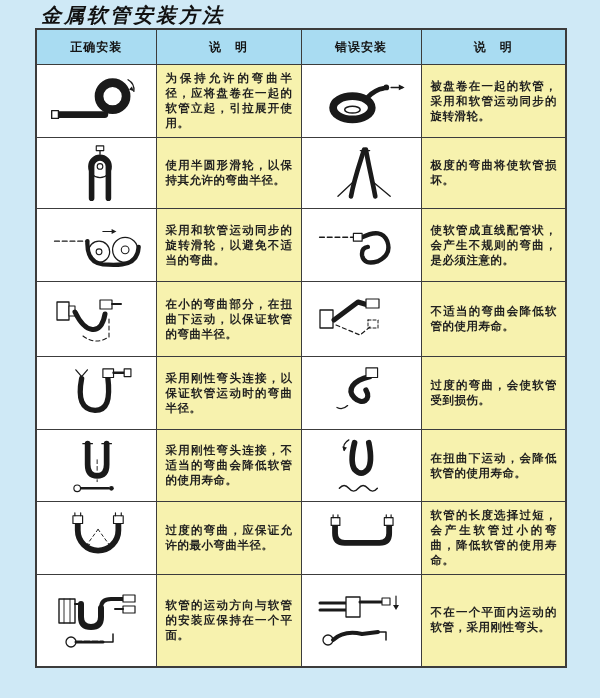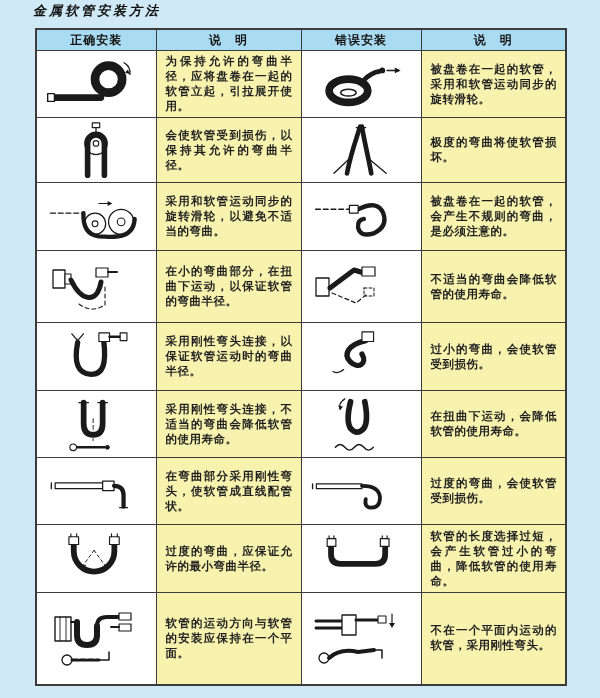--- a/index.html
+++ b/index.html
@@ -5,32 +5,32 @@
   html,body{margin:0;padding:0;}
   body{
     width:600px;height:698px;
     background:#cfe9f6;
     font-family:"Liberation Sans","DejaVu Sans",sans-serif;
     color:#1f1f1f;
     overflow:hidden;
   }
   .page{position:relative;width:600px;height:698px;}
   .title{
-    position:absolute;left:33px;top:2px;margin:0;
+    position:absolute;left:41px;top:2px;margin:0;
     font-family:"Liberation Serif","DejaVu Serif",serif;
     font-style:italic;font-weight:bold;
-    font-size:13px;letter-spacing:3px;color:#111;
+    font-size:20px;letter-spacing:3px;color:#111;
   }
   table.install{
     position:absolute;left:35px;top:28px;
     width:530px;border-collapse:collapse;table-layout:fixed;
     border:2px solid #3c3c3c;
     background:#fff;
   }
-  .install th,.install td{border:1px solid #3c3c3c;padding:0;}
+  .install th,.install td{border:1px solid #3c3c3c;padding:7px;}
   .install th{
     background:#a9dcf2;height:20px;
     font-size:12px;font-weight:bold;color:#141414;
     text-align:center;letter-spacing:1px;
   }
   td.img{background:#ffffff;text-align:center;vertical-align:middle;}
   td.desc{background:#f7f2ae;vertical-align:middle;padding:3px 8px 3px 9px;}
   td.desc .txt{
     font-size:11.5px;font-weight:bold;line-height:15px;color:#1f1f1f;
     text-align:justify;text-justify:inter-character;letter-spacing:0.5px;
@@ -95,21 +95,21 @@
         <td class="img">
           <svg class="ill" width="112" height="56" viewBox="0 0 110 60">
             <line x1="55" y1="10" x2="55" y2="3" stroke-width="1.4"></line>
             <rect class="fw" x="51" y="1" width="8" height="5" stroke-width="1.2"></rect>
             <circle cx="55" cy="23" r="12" stroke-width="1.4"></circle>
             <circle cx="55" cy="23" r="3" stroke-width="1.2"></circle>
             <path d="M46 57 V23 A9 9 0 0 1 64 23 V57" stroke-width="6"></path>
           </svg>
         </td>
         <td class="desc">
-          <div class="txt">会使软管受到损伤，以保持其允许的弯曲半径。</div>
+          <div class="txt">使用半圆形滑轮，以保持其允许的弯曲半径。</div>
         </td>
         <td class="img">
           <svg class="ill" width="112" height="56" viewBox="0 0 110 60">
             <path d="M54 5 C50 18 44 34 40 55" stroke-width="5"></path>
             <path d="M56 5 C58 18 62 34 66 55" stroke-width="5"></path>
             <path d="M42 40 L26 55" stroke-width="1.4"></path>
             <path d="M64 40 L82 55" stroke-width="1.4"></path>
             <path d="M50 6 L60 6" stroke-width="1.4"></path>
           </svg>
         </td>
@@ -135,21 +135,21 @@
           <div class="txt">采用和软管运动同步的旋转滑轮，以避免不适当的弯曲。</div>
         </td>
         <td class="img">
           <svg class="ill" width="112" height="58" viewBox="0 0 110 60">
             <path d="M8 22 H48" stroke-width="1.4" stroke-dasharray="5 3"></path>
             <path d="M52 22 Q72 12 78 26 Q83 40 68 47 Q54 51 52 41 Q51 33 58 32" stroke-width="4.5"></path>
             <rect class="fw" x="43" y="18" width="9" height="8" stroke-width="1.2"></rect>
           </svg>
         </td>
         <td class="desc">
-          <div class="txt">被盘卷在一起的软管，会产生不规则的弯曲，是必须注意的。</div>
+          <div class="txt">使软管成直线配管状，会产生不规则的弯曲，是必须注意的。</div>
         </td>
       </tr>
 
       <tr style="height:72px">
         <td class="img">
           <svg class="ill" width="112" height="60" viewBox="0 0 110 60">
             <rect class="fw" x="12" y="13" width="12" height="18" stroke-width="1.3"></rect>
             <rect class="fw" x="24" y="17" width="6" height="10" stroke-width="1.1"></rect>
             <path d="M30 23 C40 44 56 48 60 25" stroke-width="5"></path>
             <rect class="fw" x="55" y="11" width="12" height="9" stroke-width="1.2"></rect>
@@ -189,21 +189,21 @@
           <div class="txt">采用刚性弯头连接，以保证软管运动时的弯曲半径。</div>
         </td>
         <td class="img">
           <svg class="ill" width="112" height="58" viewBox="0 0 110 60">
             <path d="M60 13 C42 17 36 27 44 35 C52 43 62 37 56 27" stroke-width="5.5"></path>
             <rect class="fw" x="56" y="4" width="12" height="10" stroke-width="1.2"></rect>
             <path d="M26 45 q6 3 11 -2" stroke-width="1.3"></path>
           </svg>
         </td>
         <td class="desc">
-          <div class="txt">过小的弯曲，会使软管受到损伤。</div>
+          <div class="txt">过度的弯曲，会使软管受到损伤。</div>
         </td>
       </tr>
 
       <tr style="height:67px">
         <td class="img">
           <svg class="ill" width="112" height="57" viewBox="0 0 110 60">
             <path d="M42 7 V29 Q42 41 52 41 Q62 41 62 29 V7" stroke-width="6"></path>
             <path d="M37 7 h10 M57 7 h10" stroke-width="1.4"></path>
             <path d="M52 24 V47" stroke-width="1" stroke-dasharray="4 3"></path>
             <path d="M34 54 H64" stroke-width="2.5"></path>
@@ -220,44 +220,20 @@
             <path d="M38 3 q-7 4 -5 11" stroke-width="1.3"></path>
             <path class="fb" d="M33 15 l-2 -5 l5 1 z"></path>
             <path d="M28 54 q5 -6 10 0 t10 0 t10 0 t10 0" stroke-width="1.5"></path>
           </svg>
         </td>
         <td class="desc">
           <div class="txt">在扭曲下运动，会降低软管的使用寿命。</div>
         </td>
       </tr>
 
-      <tr style="height:67px">
-        <td class="img">
-          <svg class="ill" width="112" height="57" viewBox="0 0 110 60">
-            <rect class="fw" x="12" y="21" width="50" height="6" stroke-width="1.3"></rect>
-            <path d="M8 21 v6" stroke-width="1.4"></path>
-            <rect class="fw" x="62" y="19" width="12" height="10" stroke-width="1.3"></rect>
-            <path d="M74 24 Q84 24 84 34 L84 46" stroke-width="4.5"></path>
-            <path d="M80 47 h8" stroke-width="1.5"></path>
-          </svg>
-        </td>
-        <td class="desc">
-          <div class="txt">在弯曲部分采用刚性弯头，使软管成直线配管状。</div>
-        </td>
-        <td class="img">
-          <svg class="ill" width="112" height="57" viewBox="0 0 110 60">
-            <rect class="fw" x="8" y="22" width="48" height="5" stroke-width="1.2"></rect>
-            <path d="M4 22 v5" stroke-width="1.4"></path>
-            <path d="M56 24 Q74 24 75 36 Q75 47 66 47 Q58 47 60 38" stroke-width="4"></path>
-          </svg>
-        </td>
-        <td class="desc">
-          <div class="txt">过度的弯曲，会使软管受到损伤。</div>
-        </td>
-      </tr>
 
       <tr style="height:68px">
         <td class="img">
           <svg class="ill" width="112" height="58" viewBox="0 0 110 60">
             <path d="M32 15 V22 A21 21 0 0 0 74 22 V15" stroke-width="6"></path>
             <rect class="fw" x="27" y="7" width="10" height="8" stroke-width="1.2"></rect>
             <rect class="fw" x="69" y="7" width="10" height="8" stroke-width="1.2"></rect>
             <path d="M29 4 v3 M35 4 v3 M71 4 v3 M77 4 v3" stroke-width="1.2"></path>
             <path d="M53 21 L40 39 M53 21 L66 39" stroke-width="1" stroke-dasharray="3 3"></path>
             <path class="fb" d="M41 37 l4 -1 l-2 3 z"></path>

